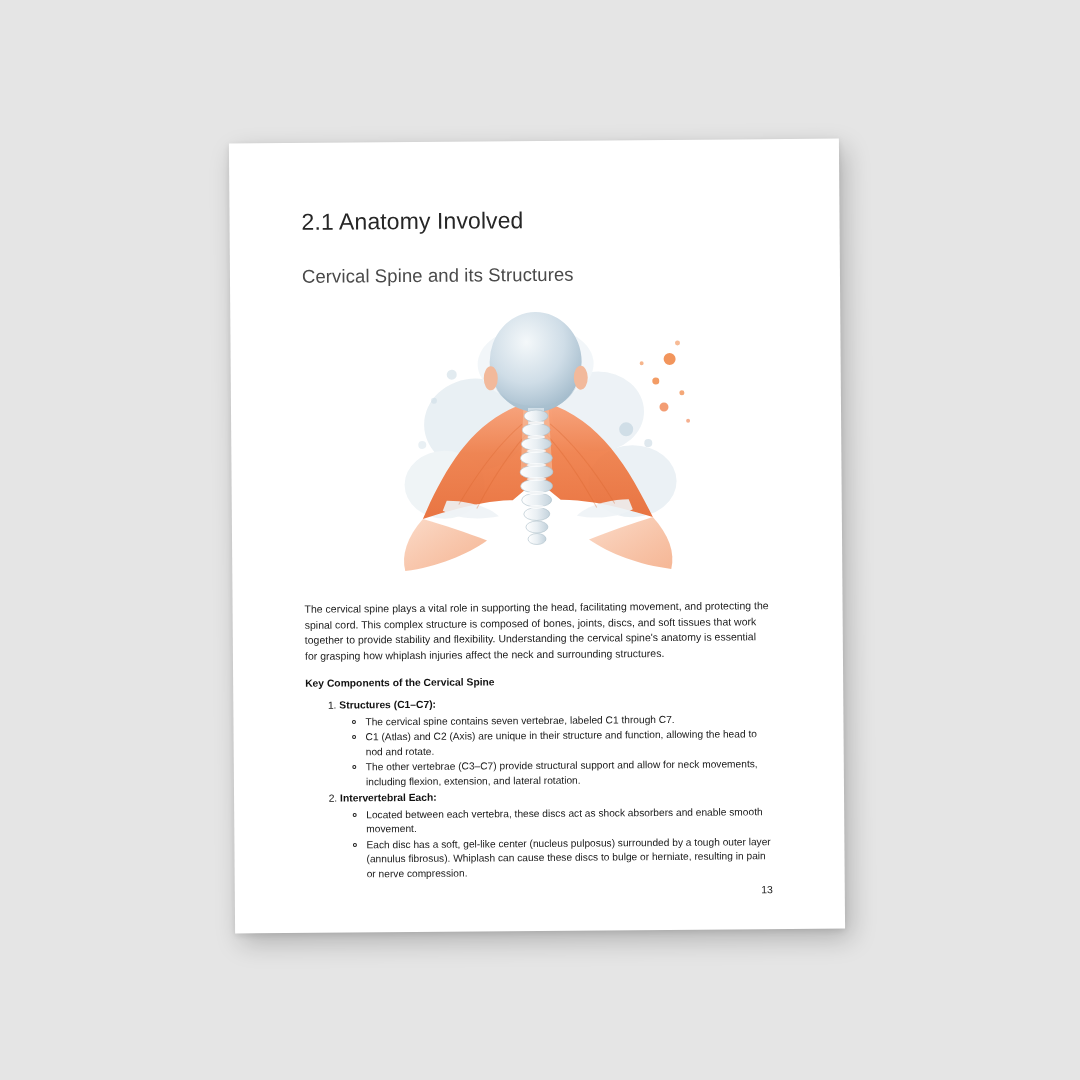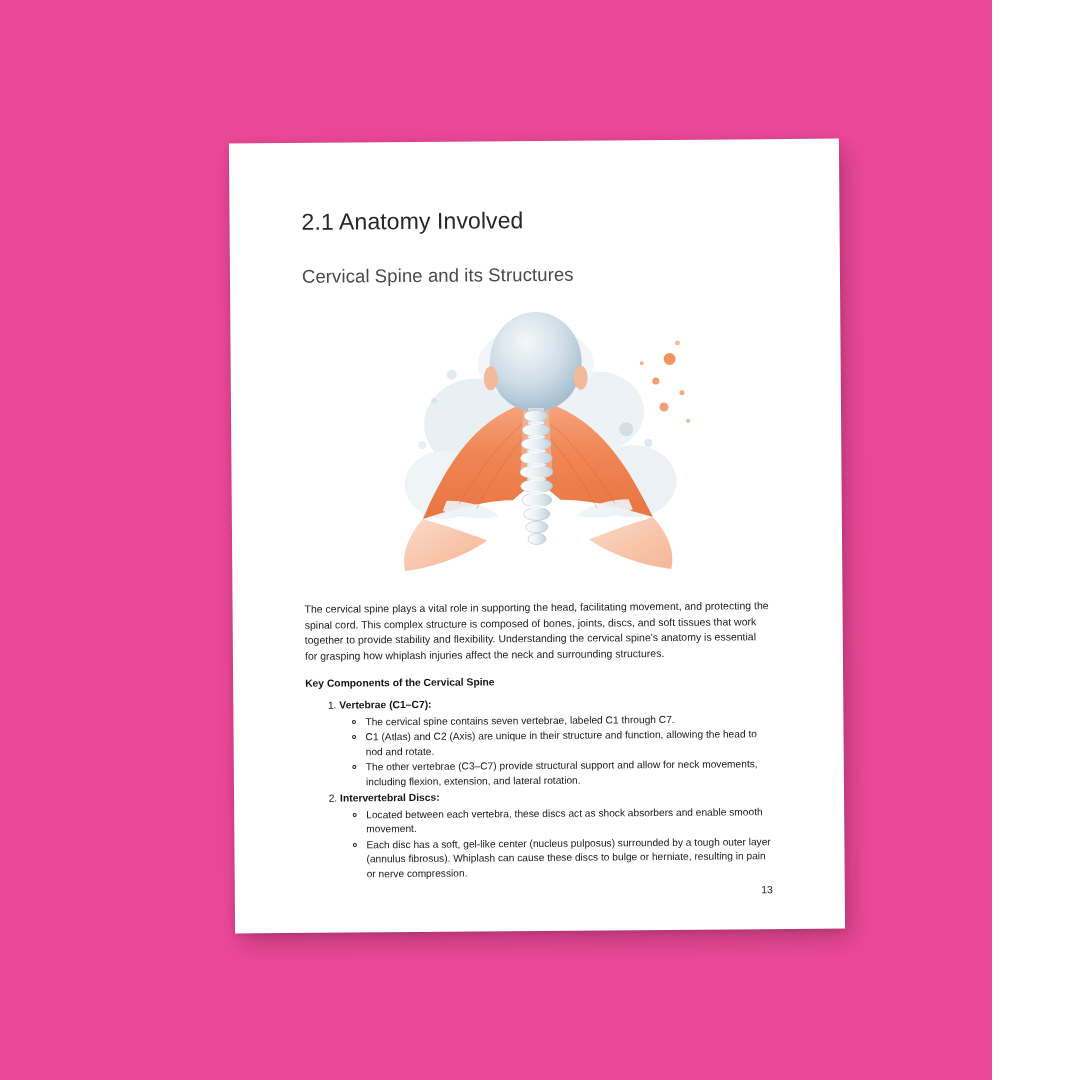--- a/index.html
+++ b/index.html
@@ -5,23 +5,23 @@
   html, body {
     margin: 0;
     padding: 0;
     width: 1080px;
     height: 1080px;
     background: #ffffff;
     font-family: "Liberation Sans", sans-serif;
   }
   #stage {
     position: relative;
-    width: 992px;
+    width: 1080px;
     height: 1080px;
-    background: #ec4899;
+    background: #e5e5e5;
     overflow: hidden;
   }
   
   #page {
     position: absolute;
     left: 232px;
     top: 141px;
     width: 610px;
     height: 790px;
     background: #ffffff;
@@ -216,29 +216,29 @@
           </g>
         </svg>
       </div>
 
       <p class="body-text">The cervical spine plays a vital role in supporting the head, facilitating movement, and protecting the spinal cord. This complex structure is composed of bones, joints, discs, and soft tissues that work together to provide stability and flexibility. Understanding the cervical spine's anatomy is essential for grasping how whiplash injuries affect the neck and surrounding structures.</p>
 
       <p class="subhead">Key Components of the Cervical Spine</p>
 
       <ol class="outer">
         <li>
-          <span class="item-label">Vertebrae (C1–C7):</span>
+          <span class="item-label">Structures (C1–C7):</span>
           <ul class="inner">
             <li>The cervical spine contains seven vertebrae, labeled C1 through C7.</li>
             <li>C1 (Atlas) and C2 (Axis) are unique in their structure and function, allowing the head to nod and rotate.</li>
             <li>The other vertebrae (C3–C7) provide structural support and allow for neck movements, including flexion, extension, and lateral rotation.</li>
           </ul>
         </li>
         <li>
-          <span class="item-label">Intervertebral Discs:</span>
+          <span class="item-label">Intervertebral Each:</span>
           <ul class="inner">
             <li>Located between each vertebra, these discs act as shock absorbers and enable smooth movement.</li>
             <li>Each disc has a soft, gel-like center (nucleus pulposus) surrounded by a tough outer layer (annulus fibrosus). Whiplash can cause these discs to bulge or herniate, resulting in pain or nerve compression.</li>
           </ul>
         </li>
       </ol>
 
       <div class="page-number">13</div>
     </div>
   </div>

